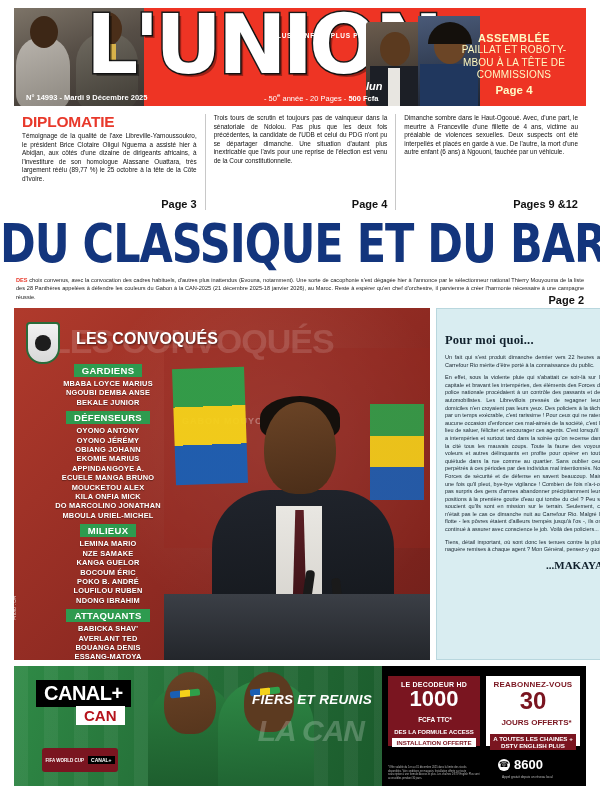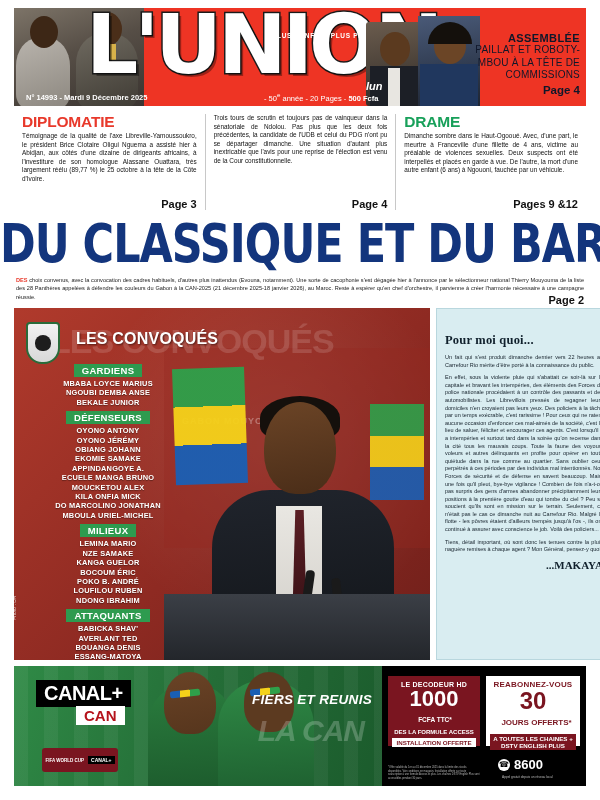--- a/index.html
+++ b/index.html
@@ -50,21 +50,21 @@
     border-radius: 3px; overflow:hidden;
   }
   .mh-photo-mid2 {
     position: absolute; left: 404px; top: 8px; width: 62px; height: 90px;
     background: linear-gradient(170deg,#4a5a78 0%,#1d2533 100%);
     overflow:hidden;
   }
   .face { position:absolute; border-radius:50%; background:#7a5236; }
   .mh-right {
     position:absolute; right: 6px; top: 24px; width: 132px;
-    text-align: right; color: #0f172a;
+    text-align: center; color: #fef9c3;
   }
   .mh-right .kicker { font-size: 11px; font-weight: 800; letter-spacing:.4px; }
   .mh-right .sub { font-size: 10px; line-height: 12.5px; font-weight: 400; letter-spacing:.2px; }
   .mh-right .pg { font-size: 11.5px; font-weight: 800; margin-top: 2px; }
 
   .mh-issue {
     position:absolute; left: 12px; bottom: 4px;
     font-size: 7.5px; font-weight: 800; color:#ffffff;
   }
   .mh-edition {
@@ -414,21 +414,20 @@
     <div class="teaser">
       <div class="t-title t-red">DIPLOMATIE</div>
       <div class="t-body">Témoignage de la qualité de l'axe Libreville-Yamoussoukro, le président Brice Clotaire Oligui Nguema a assisté hier à Abidjan, aux côtés d'une dizaine de dirigeants africains, à l'investiture de son homologue Alassane Ouattara, très largement réélu (89,77 %) le 25 octobre à la tête de la Côte d'Ivoire.</div>
       <div class="t-page">Page 3</div>
     </div>
     <div class="teaser">
       <div class="t-body">Trois tours de scrutin et toujours pas de vainqueur dans la sénatoriale de Ndolou. Pas plus que les deux fois précédentes, la candidate de l'UDB et celui du PDG n'ont pu se départager dimanche. Une situation d'autant plus inextricable que l'avis pour une reprise de l'élection est venu de la Cour constitutionnelle.</div>
       <div class="t-page">Page 4</div>
     </div>
     <div class="teaser">
-      <div class="t-title t-green">DRAME</div>
       <div class="t-body">Dimanche sombre dans le Haut-Ogooué. Avec, d'une part, le meurtre à Franceville d'une fillette de 4 ans, victime au préalable de violences sexuelles. Deux suspects ont été interpellés et placés en garde à vue. De l'autre, la mort d'une autre enfant (6 ans) à Ngouoni, fauchée par un véhicule.</div>
       <div class="t-page">Pages 9 &amp;12</div>
     </div>
   </div>
 
   <div class="headline">DU CLASSIQUE ET DU BAROQUE</div>
 
   <div class="chapo">
     <span class="lead">DES</span><span> choix convenus, avec la convocation des cadres habituels, d'autres plus inattendus (Evouna, notamment). Une sorte de cacophonie s'est dégagée hier à l'annonce par le sélectionneur national Thierry Mouyouma de la liste des 28 Panthères appelées à défendre les couleurs du Gabon à la CAN-2025 (21 décembre 2025-18 janvier 2026), au Maroc. Reste à espérer qu'en chef d'orchestre, il parvienne à créer l'harmonie nécessaire à une campagne réussie.</span>
   </div>
@@ -461,21 +460,21 @@
     <div class="roster">
       <div class="r-head">GARDIENS</div>
       <div class="r-name">MBABA LOYCE MARIUS</div>
       <div class="r-name">NGOUBI DEMBA ANSE</div>
       <div class="r-name">BEKALE JUNIOR</div>
 
       <div class="r-head">DÉFENSEURS</div>
       <div class="r-name">OYONO ANTONY</div>
       <div class="r-name">OYONO JÉRÉMY</div>
       <div class="r-name">OBIANG JOHANN</div>
-      <div class="r-name">EKOMIE SAMAKE</div>
+      <div class="r-name">EKOMIE MARIUS</div>
       <div class="r-name">APPINDANGOYE A.</div>
       <div class="r-name">ECUELE MANGA BRUNO</div>
       <div class="r-name">MOUCKETOU ALEX</div>
       <div class="r-name">KILA ONFIA MICK</div>
       <div class="r-name">DO MARCOLINO JONATHAN</div>
       <div class="r-name">MBOULA URIEL-MICHEL</div>
 
       <div class="r-head">MILIEUX</div>
       <div class="r-name">LEMINA MARIO</div>
       <div class="r-name">NZE SAMAKE</div>

